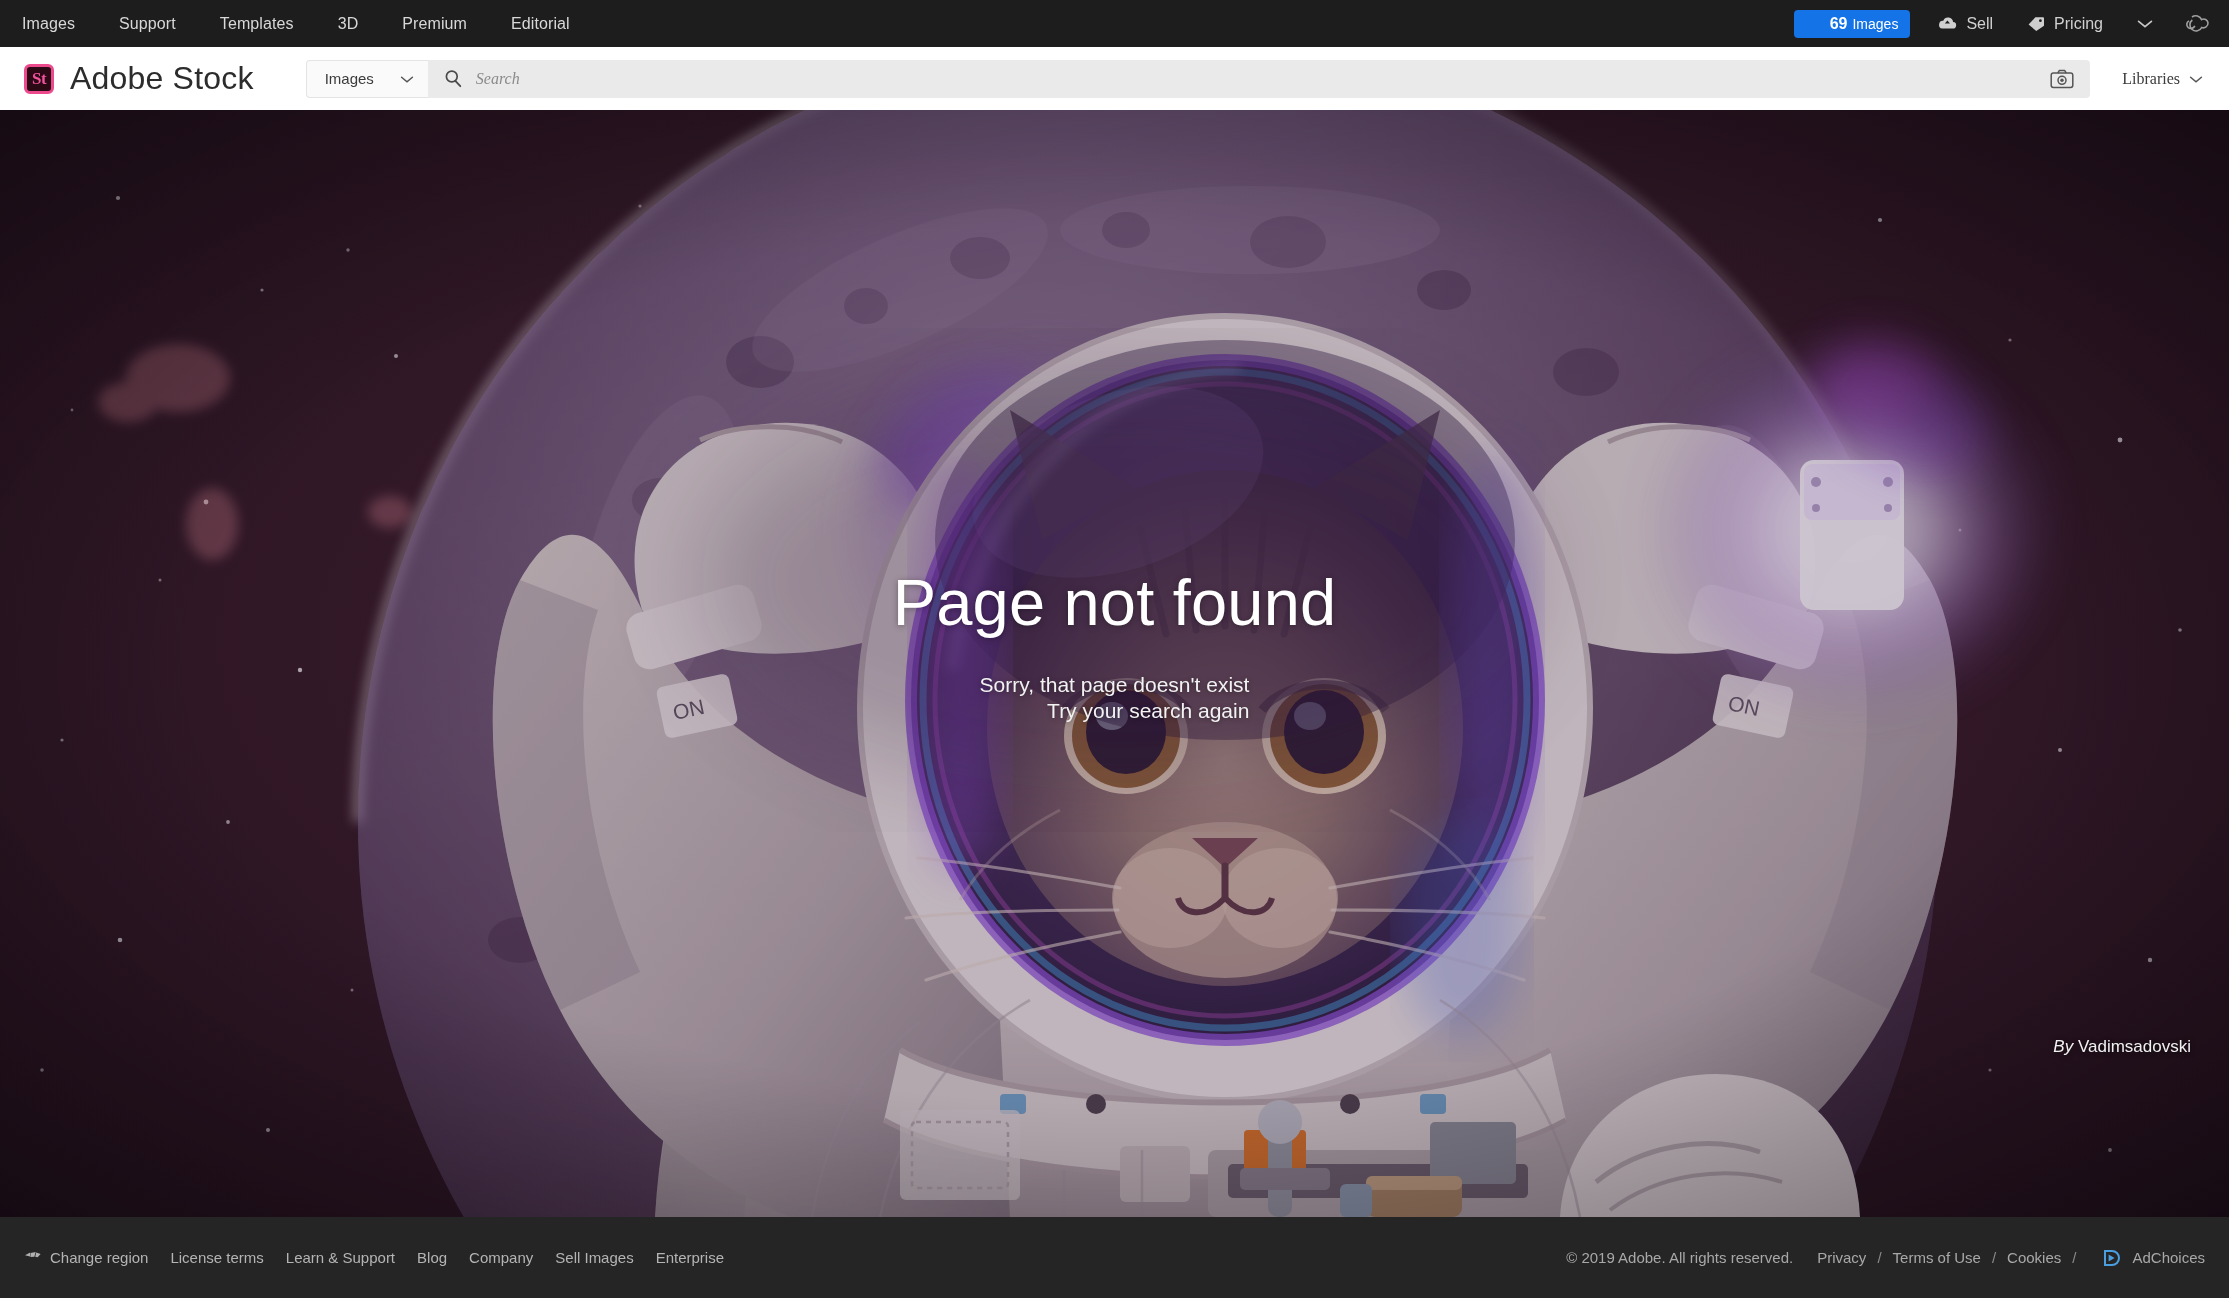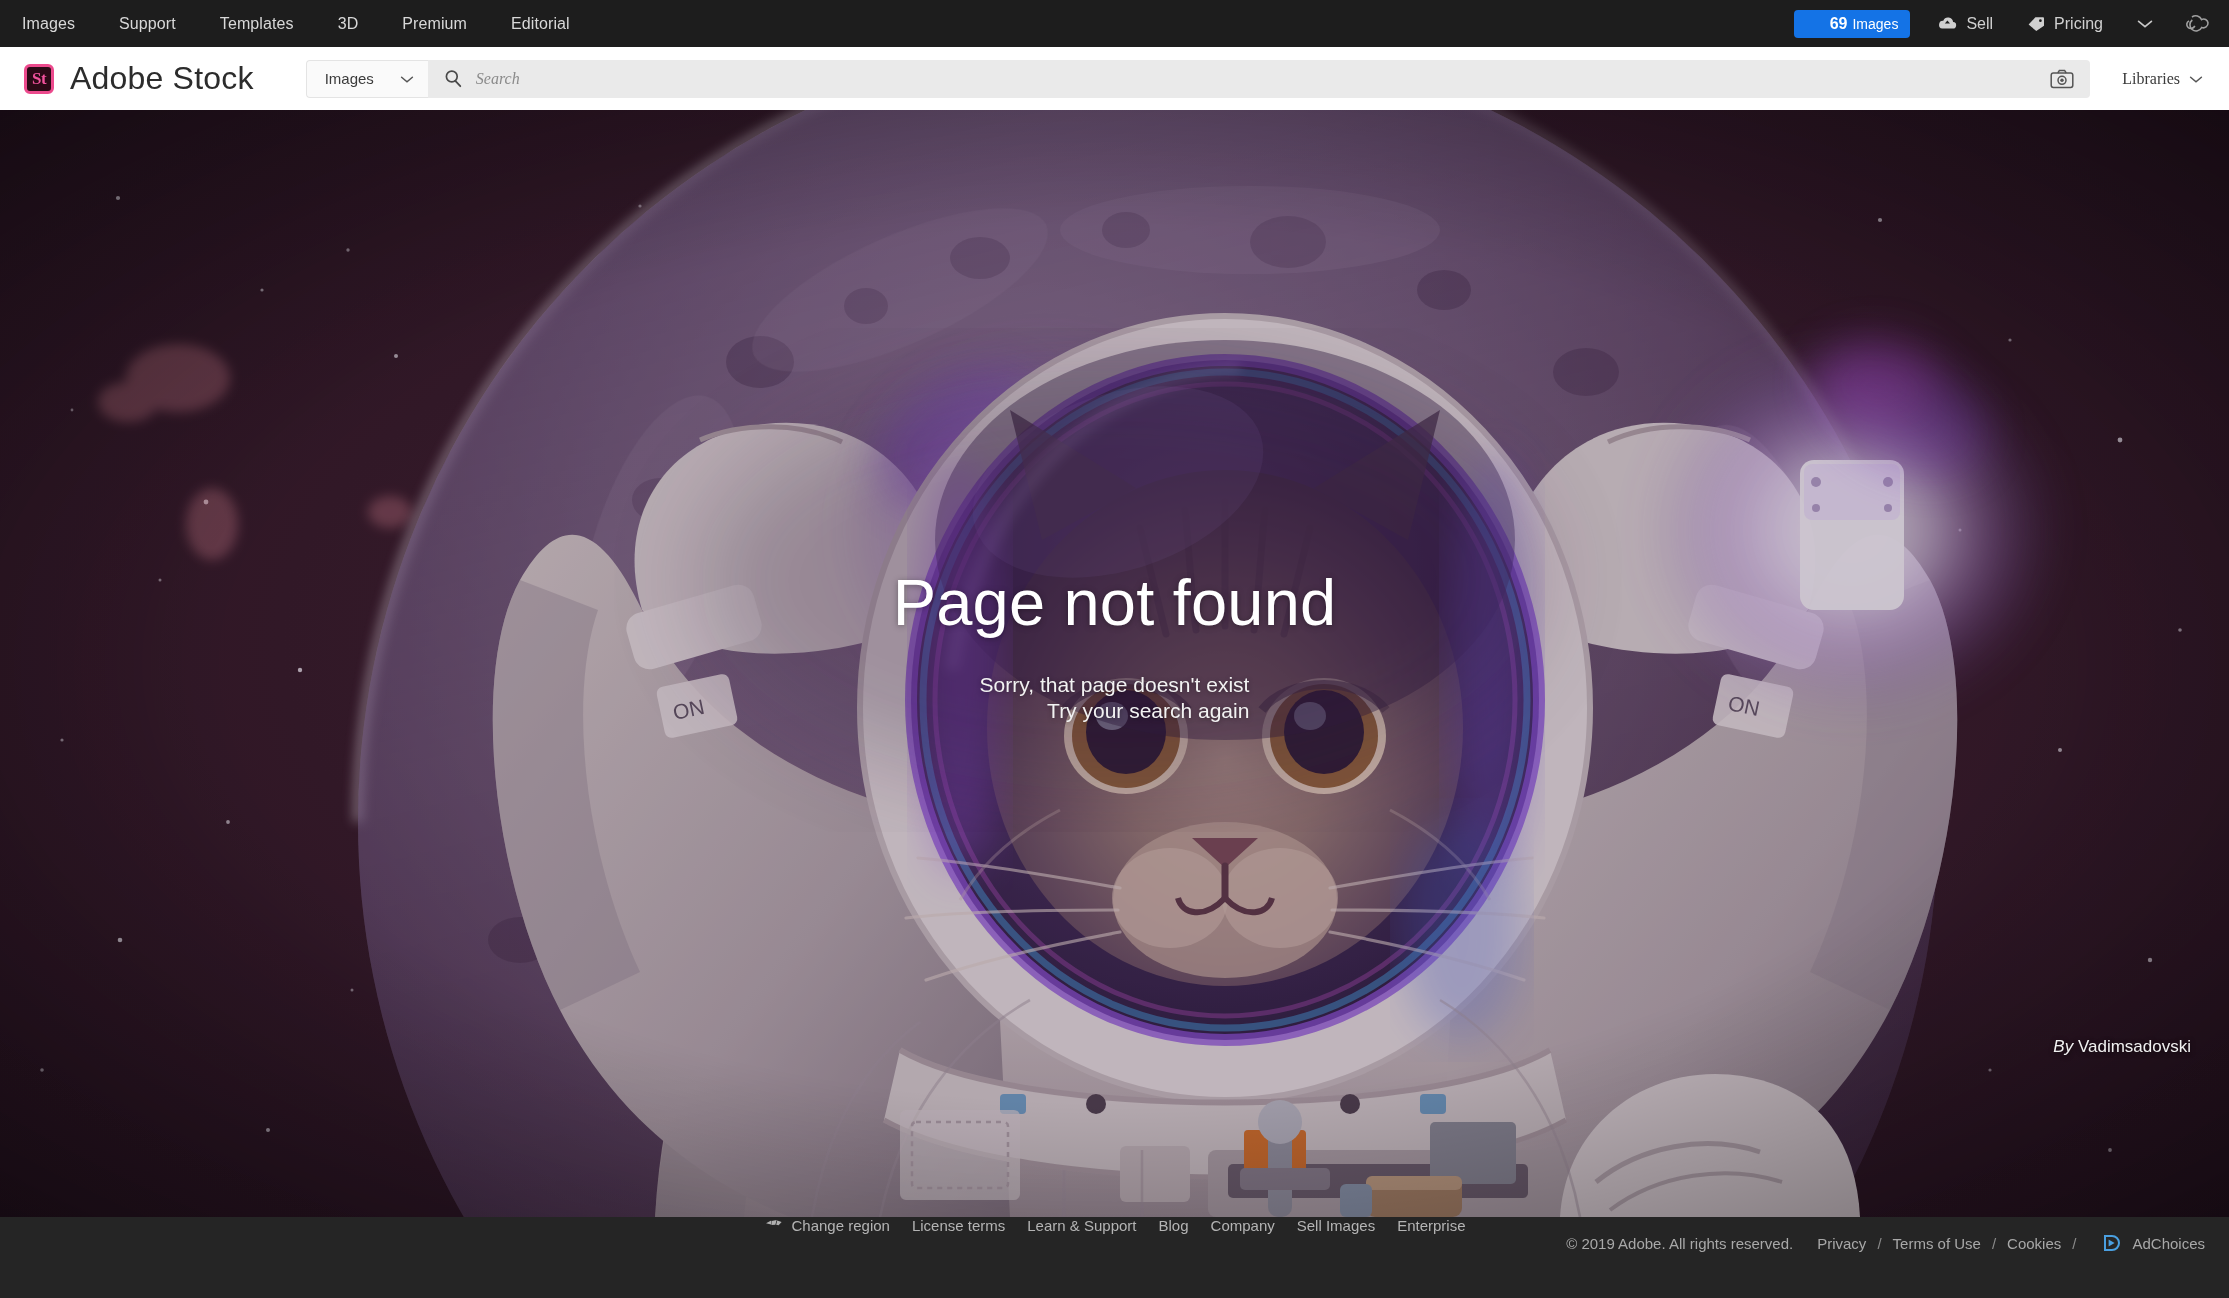--- a/index.html
+++ b/index.html
@@ -61,21 +61,21 @@
   .hero-title{ color:#fff; font-size:65px; font-weight:400; margin-top:455px;
     letter-spacing:.2px; text-shadow:0 1px 6px rgba(0,0,0,.35); }
   .hero-sub{ color:#f2f2f2; font-size:21px; margin-top:32px; line-height:1.26;
     text-align:right; text-shadow:0 1px 5px rgba(0,0,0,.4); }
   .attrib{ position:absolute; right:38px; bottom:160px; color:#f0f0f0;
     font-size:17px; z-index:20; text-shadow:0 1px 5px rgba(0,0,0,.5); }
   .attrib i{ font-style:italic; }
 
   
   .footer{ position:absolute; left:0; top:1217px; width:2229px; height:81px;
-    background:#252525; display:flex; align-items:center;flex-direction:column; }
+    background:#252525; display:flex; align-items:center; }
   .fl{ display:flex; align-items:center; padding-left:24px; }
   .fl .globe{ margin-right:9px; display:flex; align-items:center; }
   .fl a{ color:#b4b4b4; font-size:15px; text-decoration:none; margin-right:22px;
     white-space:nowrap; }
   .fr{ margin-left:auto; display:flex; align-items:center; padding-right:24px;
     color:#a8a8a8; font-size:15px; white-space:nowrap; }
   .fr .copy{ margin-right:24px; }
   .fr a{ color:#a8a8a8; text-decoration:none; }
   .fr .sep{ margin:0 11px; color:#8a8a8a; }
   .fr .adc{ display:flex; align-items:center; margin-left:16px; }

